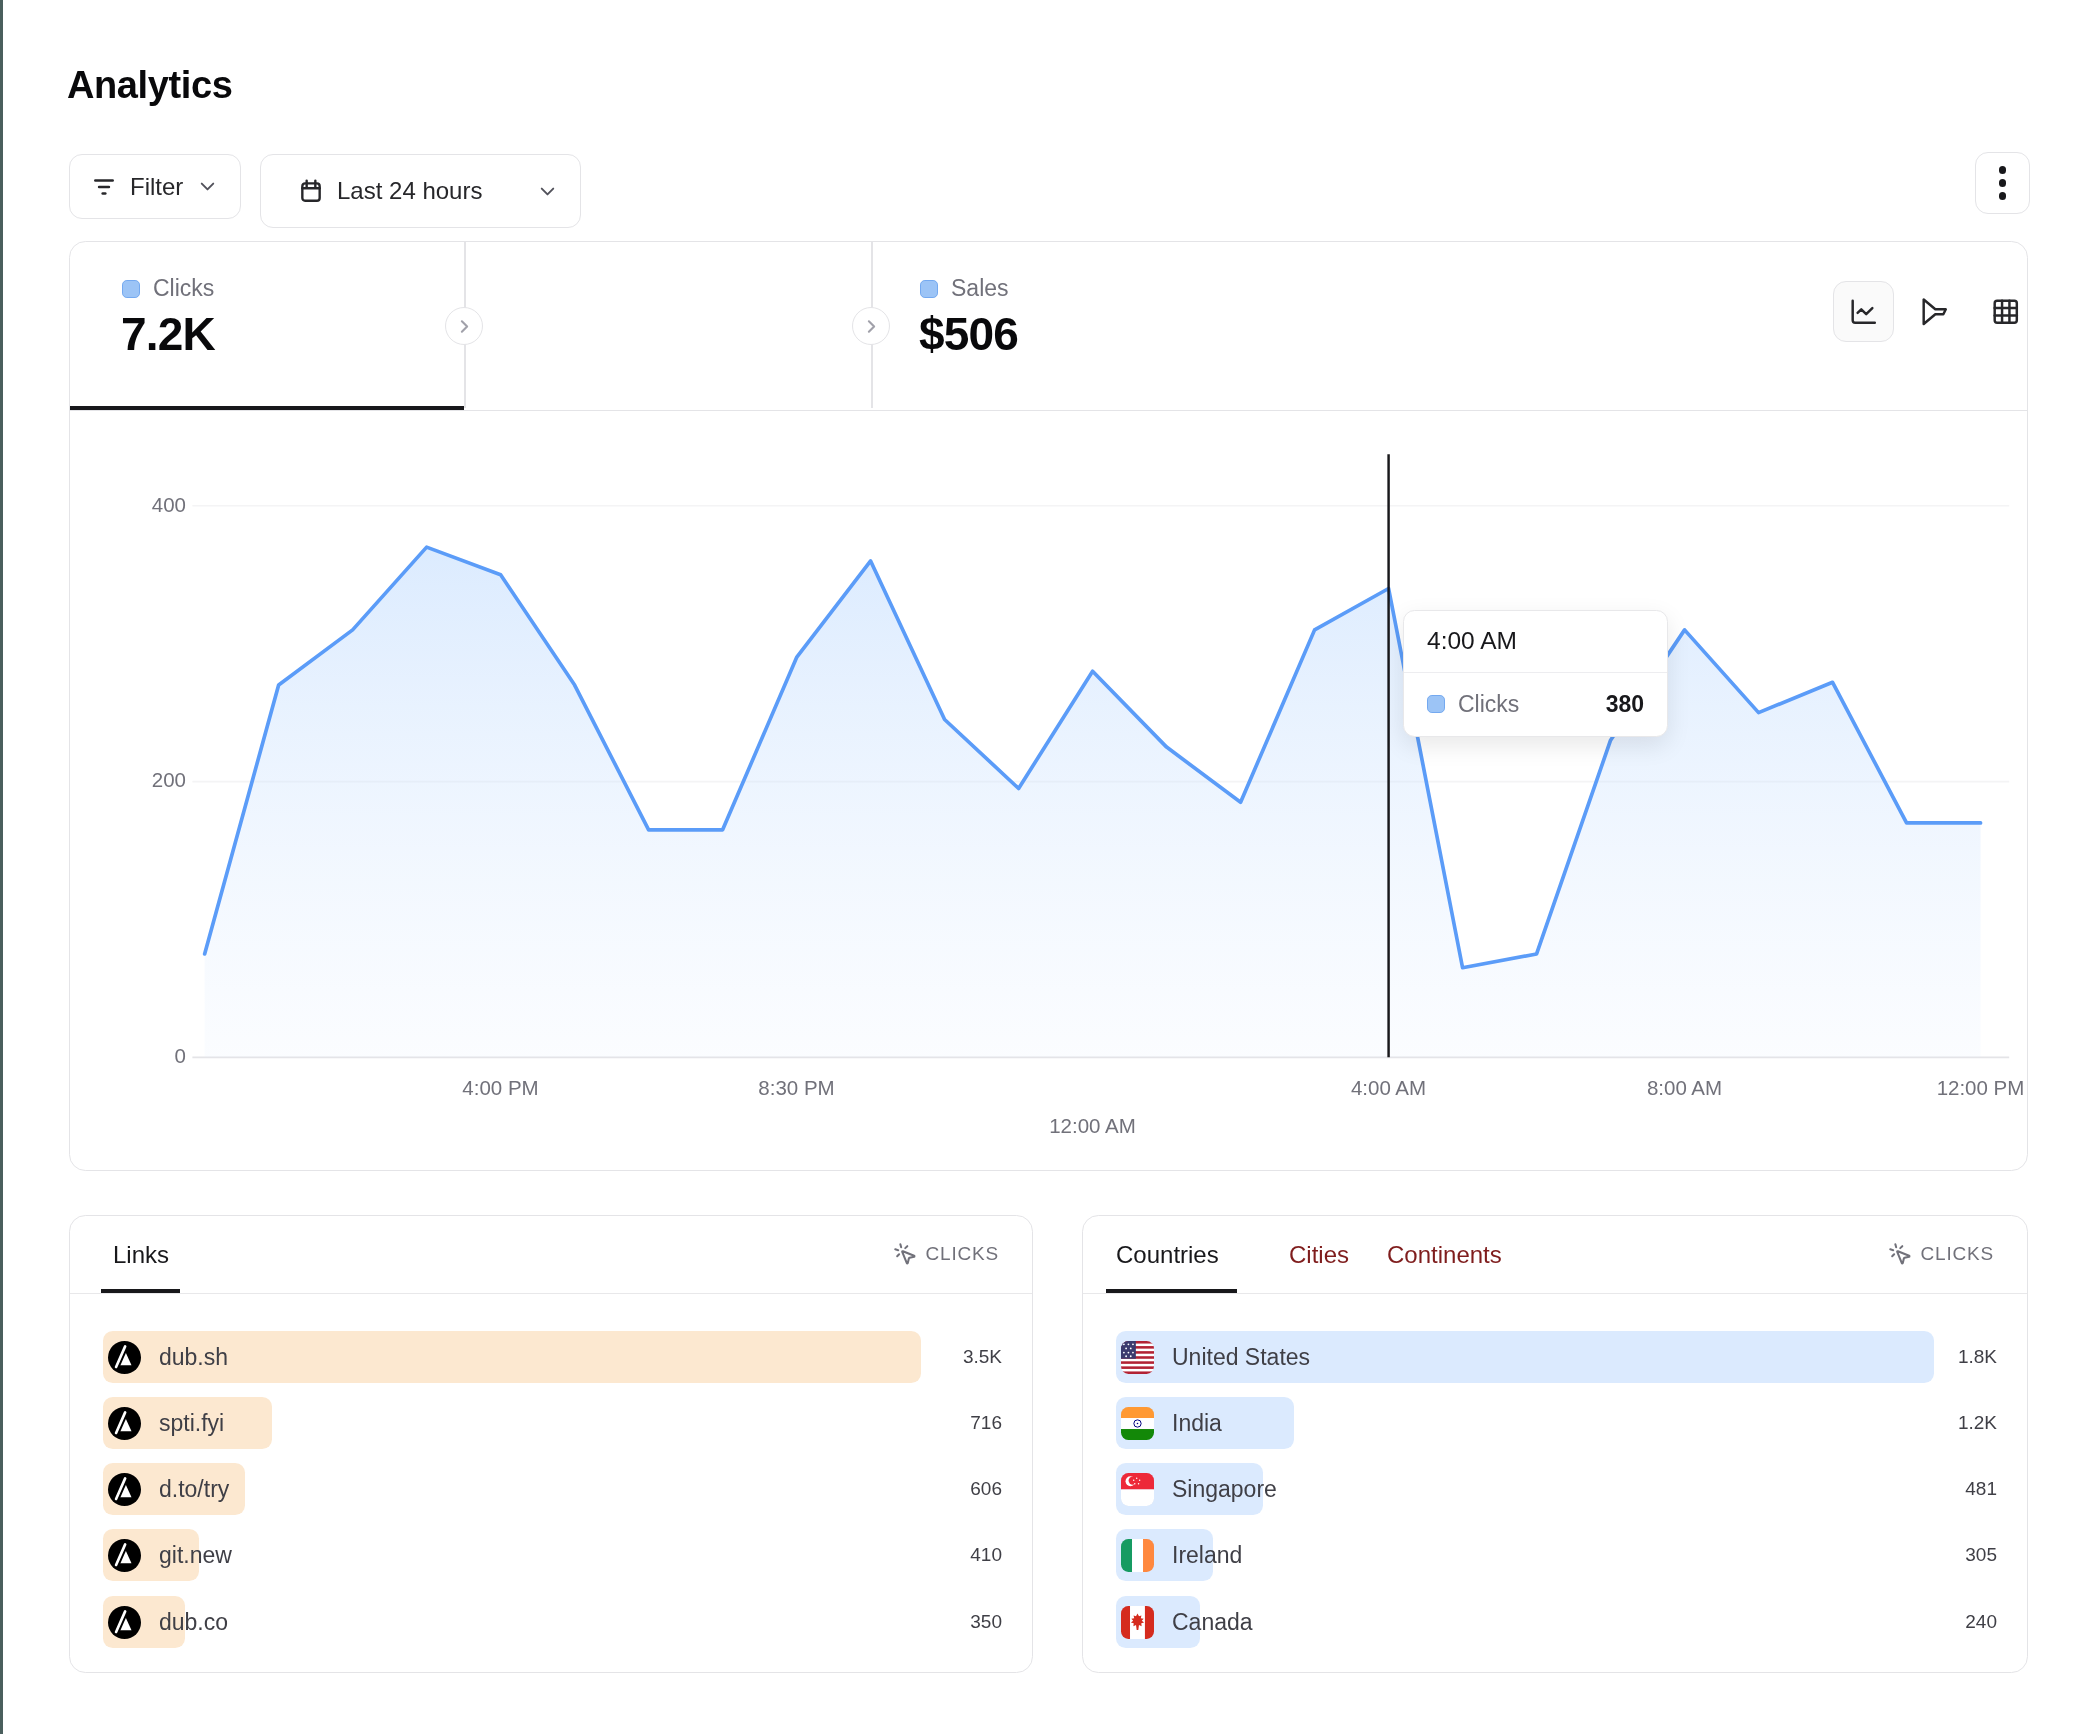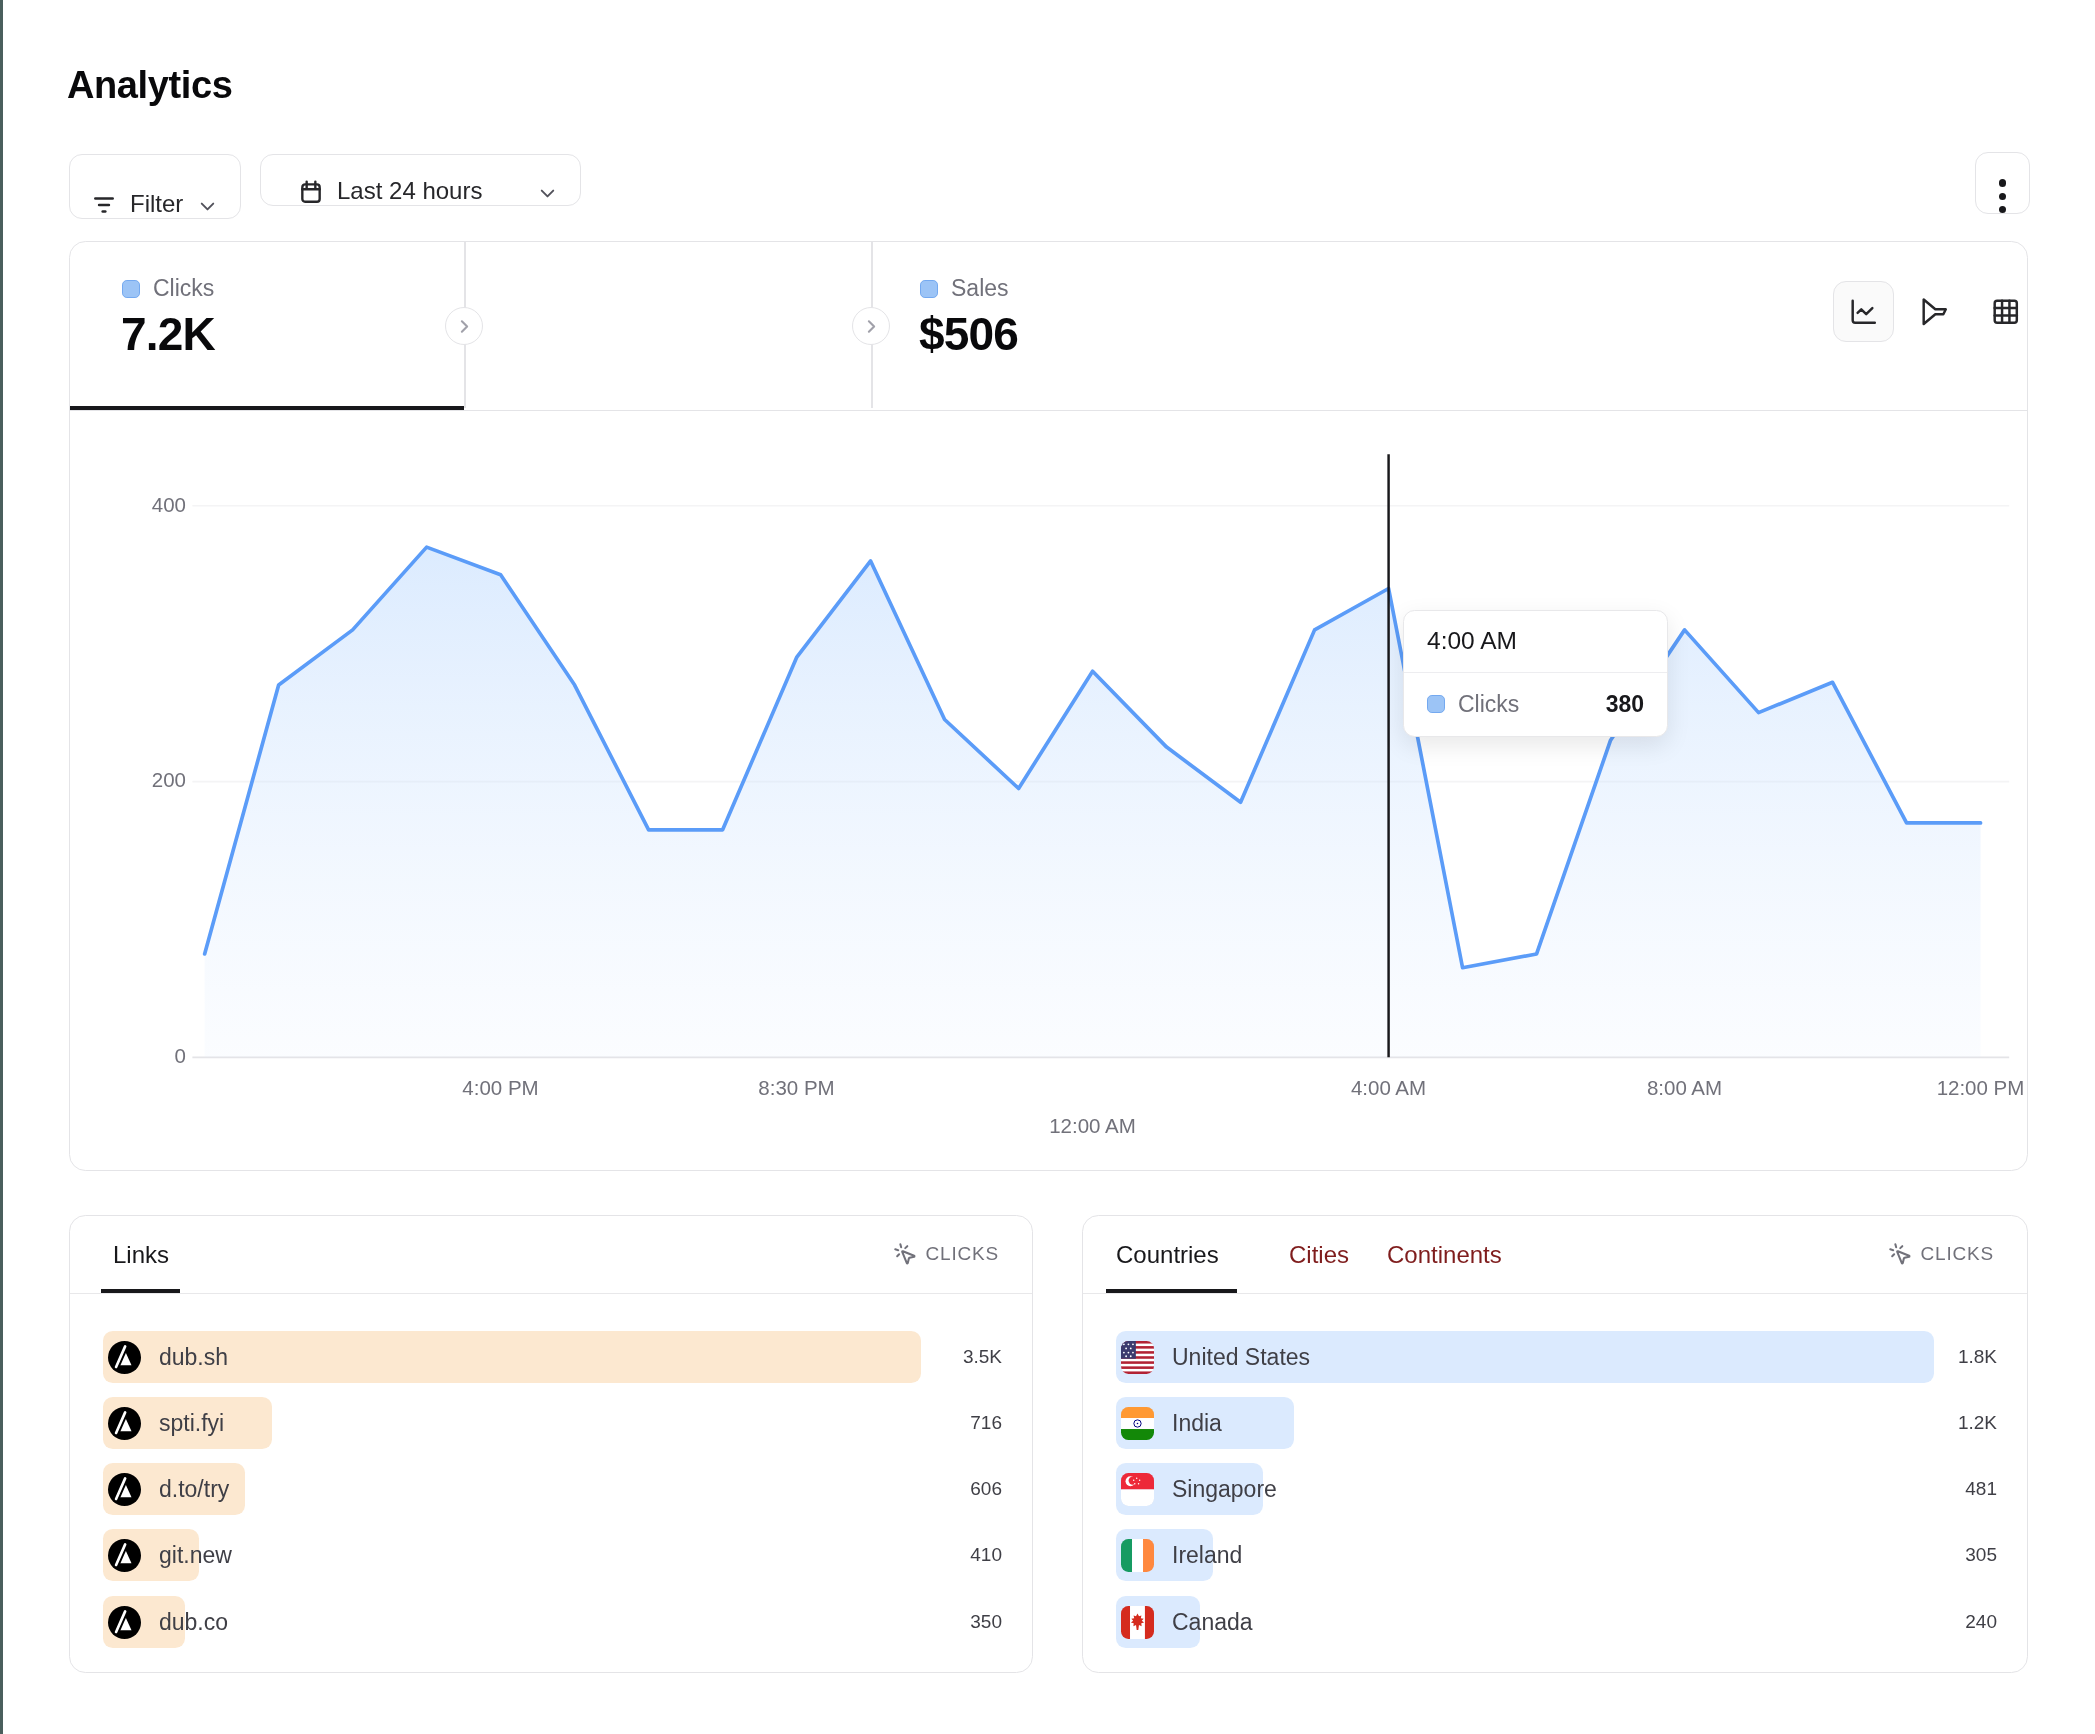--- a/index.html
+++ b/index.html
@@ -1,20 +1,20 @@
 <!DOCTYPE html>
 <html style="font-size:13px"><head>
 <meta charset="utf-8">
 <style>
   html,body{margin:0;padding:0;background:#fff;}
   .page{position:relative;width:2096px;height:1735px;background:#fff;
     font-family:"Liberation Sans",sans-serif;color:#18181b;overflow:hidden;}
   .edge{position:absolute;left:0;top:0;width:3.3px;height:1735px;background:#4a5f5d;}
   .title{position:absolute;left:67px;top:64px;font-size:38px;font-weight:700;letter-spacing:-0.4px;color:#09090b;}
-  .btn{position:absolute;display:flex;align-items:flex-end;gap:13px;border:1.6px solid #e4e4e7;
+  .btn{position:absolute;display:flex;align-items:center;gap:13px;border:1.6px solid #e4e4e7;
     border-radius:13px;background:#fff;box-sizing:border-box;padding:0 21px;font-size:24px;color:#27272a;cursor:pointer;}
   .icon{display:inline-flex;align-items:center;justify-content:center;}
   svg.stroke{fill:none;stroke:#27272a;stroke-width:2;stroke-linecap:round;stroke-linejoin:round;}
   .card{position:absolute;border:1.6px solid #e4e4e7;border-radius:16.4px;background:#fff;box-sizing:border-box;}
   .statrow{position:absolute;left:0;top:0;right:0;height:168px;border-bottom:1.6px solid #e4e4e7;}
   .stat{position:absolute;top:0;height:168px;cursor:pointer;}
   .stat .lab{position:absolute;top:33px;display:flex;align-items:center;gap:13px;font-size:23px;color:#71717a;}
   .sq{width:18px;height:18px;border-radius:4.9px;background:#9cc4f6;border:1.6px solid #74a9f0;box-sizing:border-box;}
   .stat .val{position:absolute;top:65px;font-size:46px;font-weight:800;color:#09090b;letter-spacing:-0.8px;}
   .vdiv{position:absolute;top:0;width:1.6px;height:166px;background:#e4e4e7;}
@@ -68,21 +68,21 @@
       </svg>
     </span>
     <span>Filter</span>
     <span class="icon">
       <svg class="stroke" width="23" height="23" viewBox="0 0 24 24" style="stroke:#52525b">
           <path d="m6 9 6 6 6-6"></path>
         </svg>
     </span>
   </button>
 
-  <button class="btn" style="left:260px;top:154px;height:52px;width:321px;padding-left:37px;">
+  <button class="btn" style="left:260px;top:154px;height:74px;width:321px;padding-left:37px;">
     <span class="icon">
       <svg class="stroke" width="26" height="26" viewBox="0 0 24 24" style="stroke-width:2.2">
         <rect x="4" y="5" width="16" height="16" rx="2.5"></rect>
           <path d="M8 2.5v5"></path>
           <path d="M16 2.5v5"></path>
           <path d="M4 9.5h16"></path>
       </svg>
     </span>
     <span>Last 24 hours</span>
     <span class="icon" style="margin-left:auto;">

